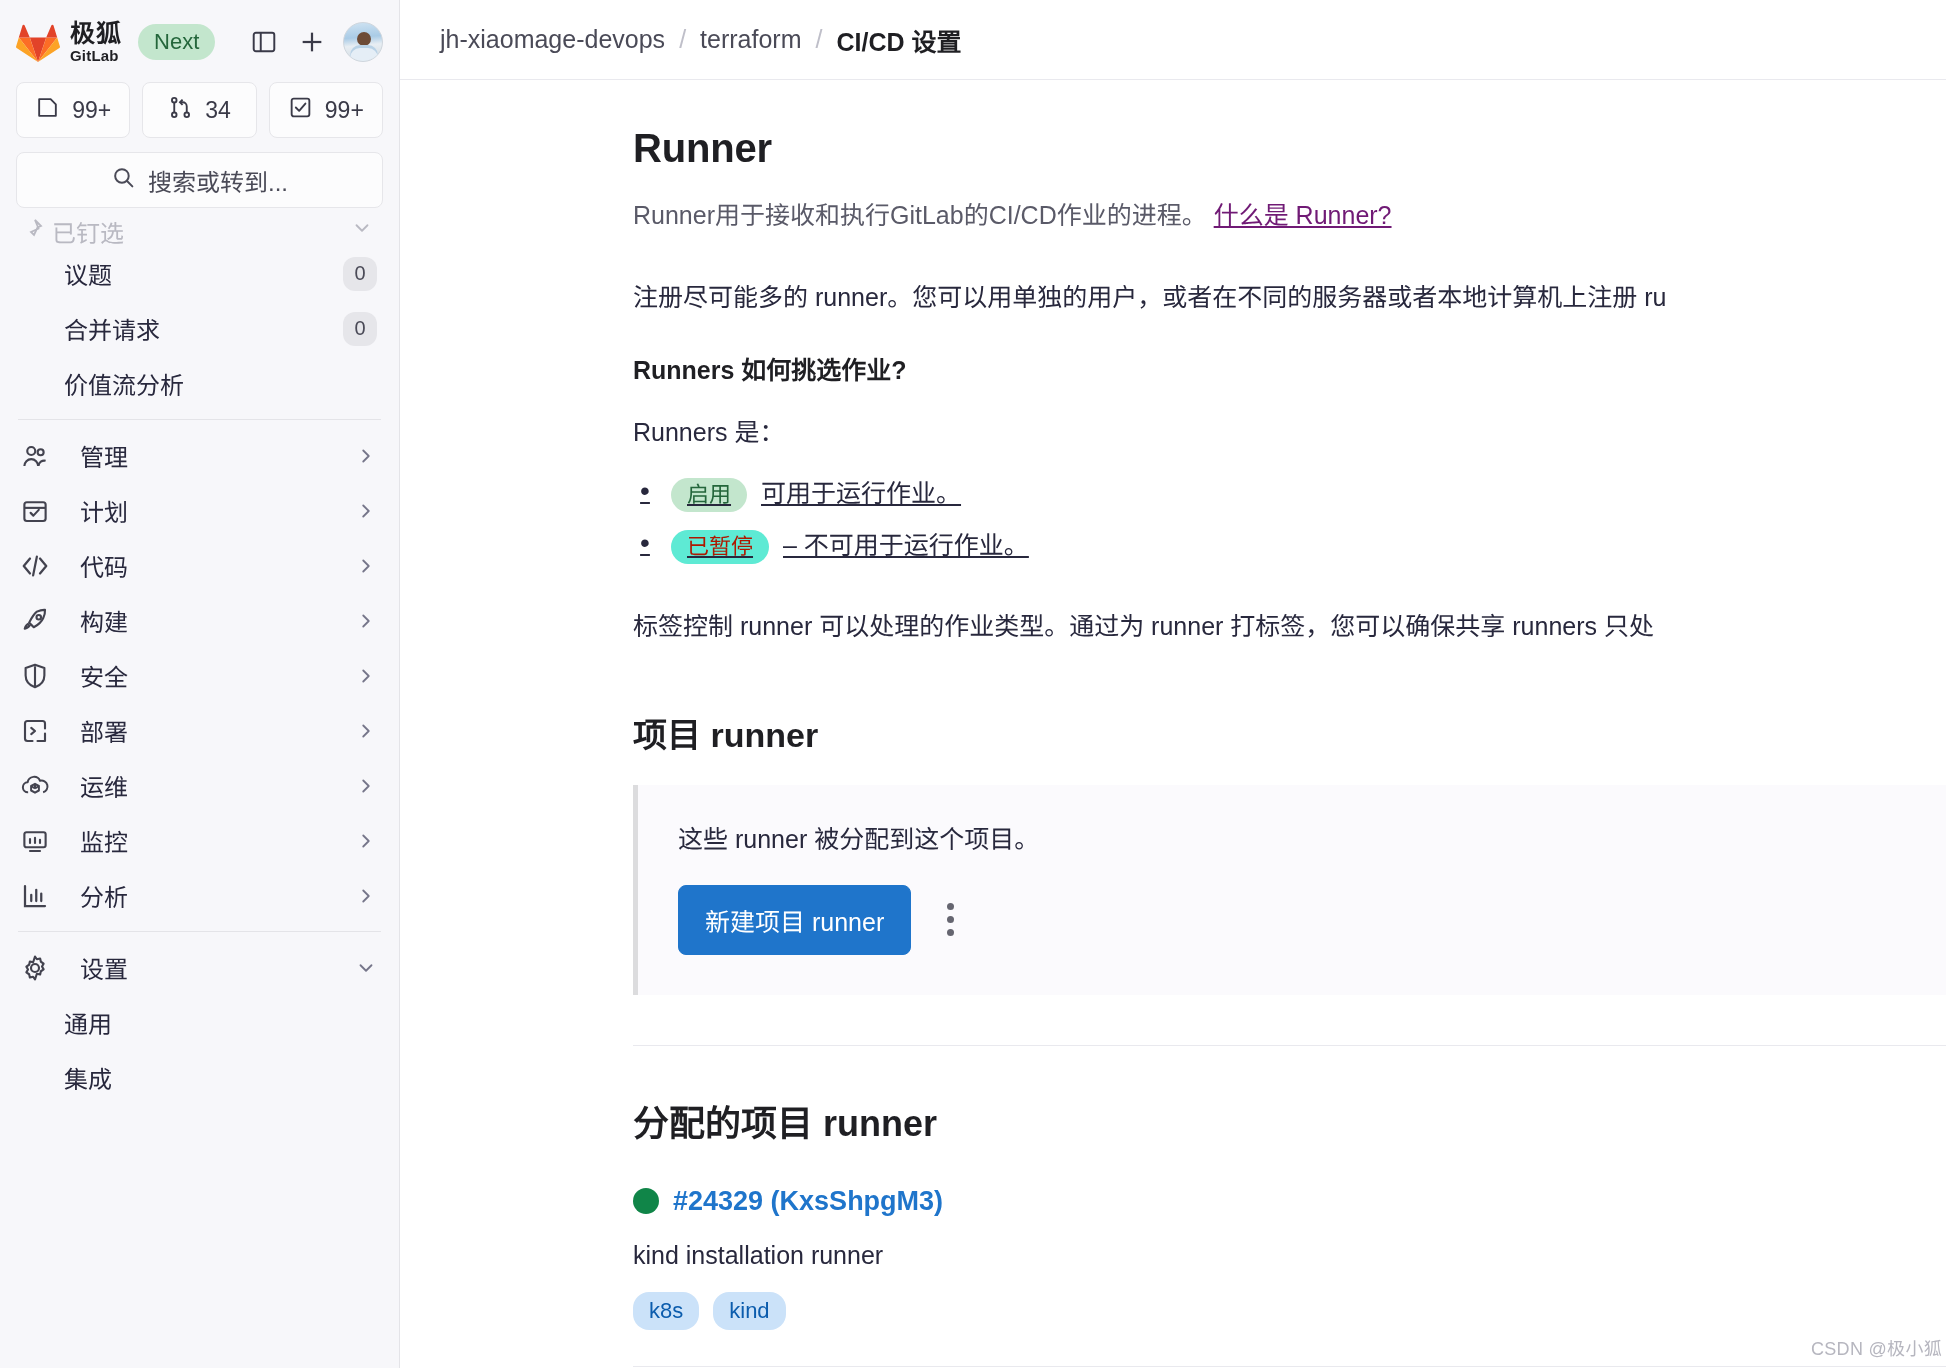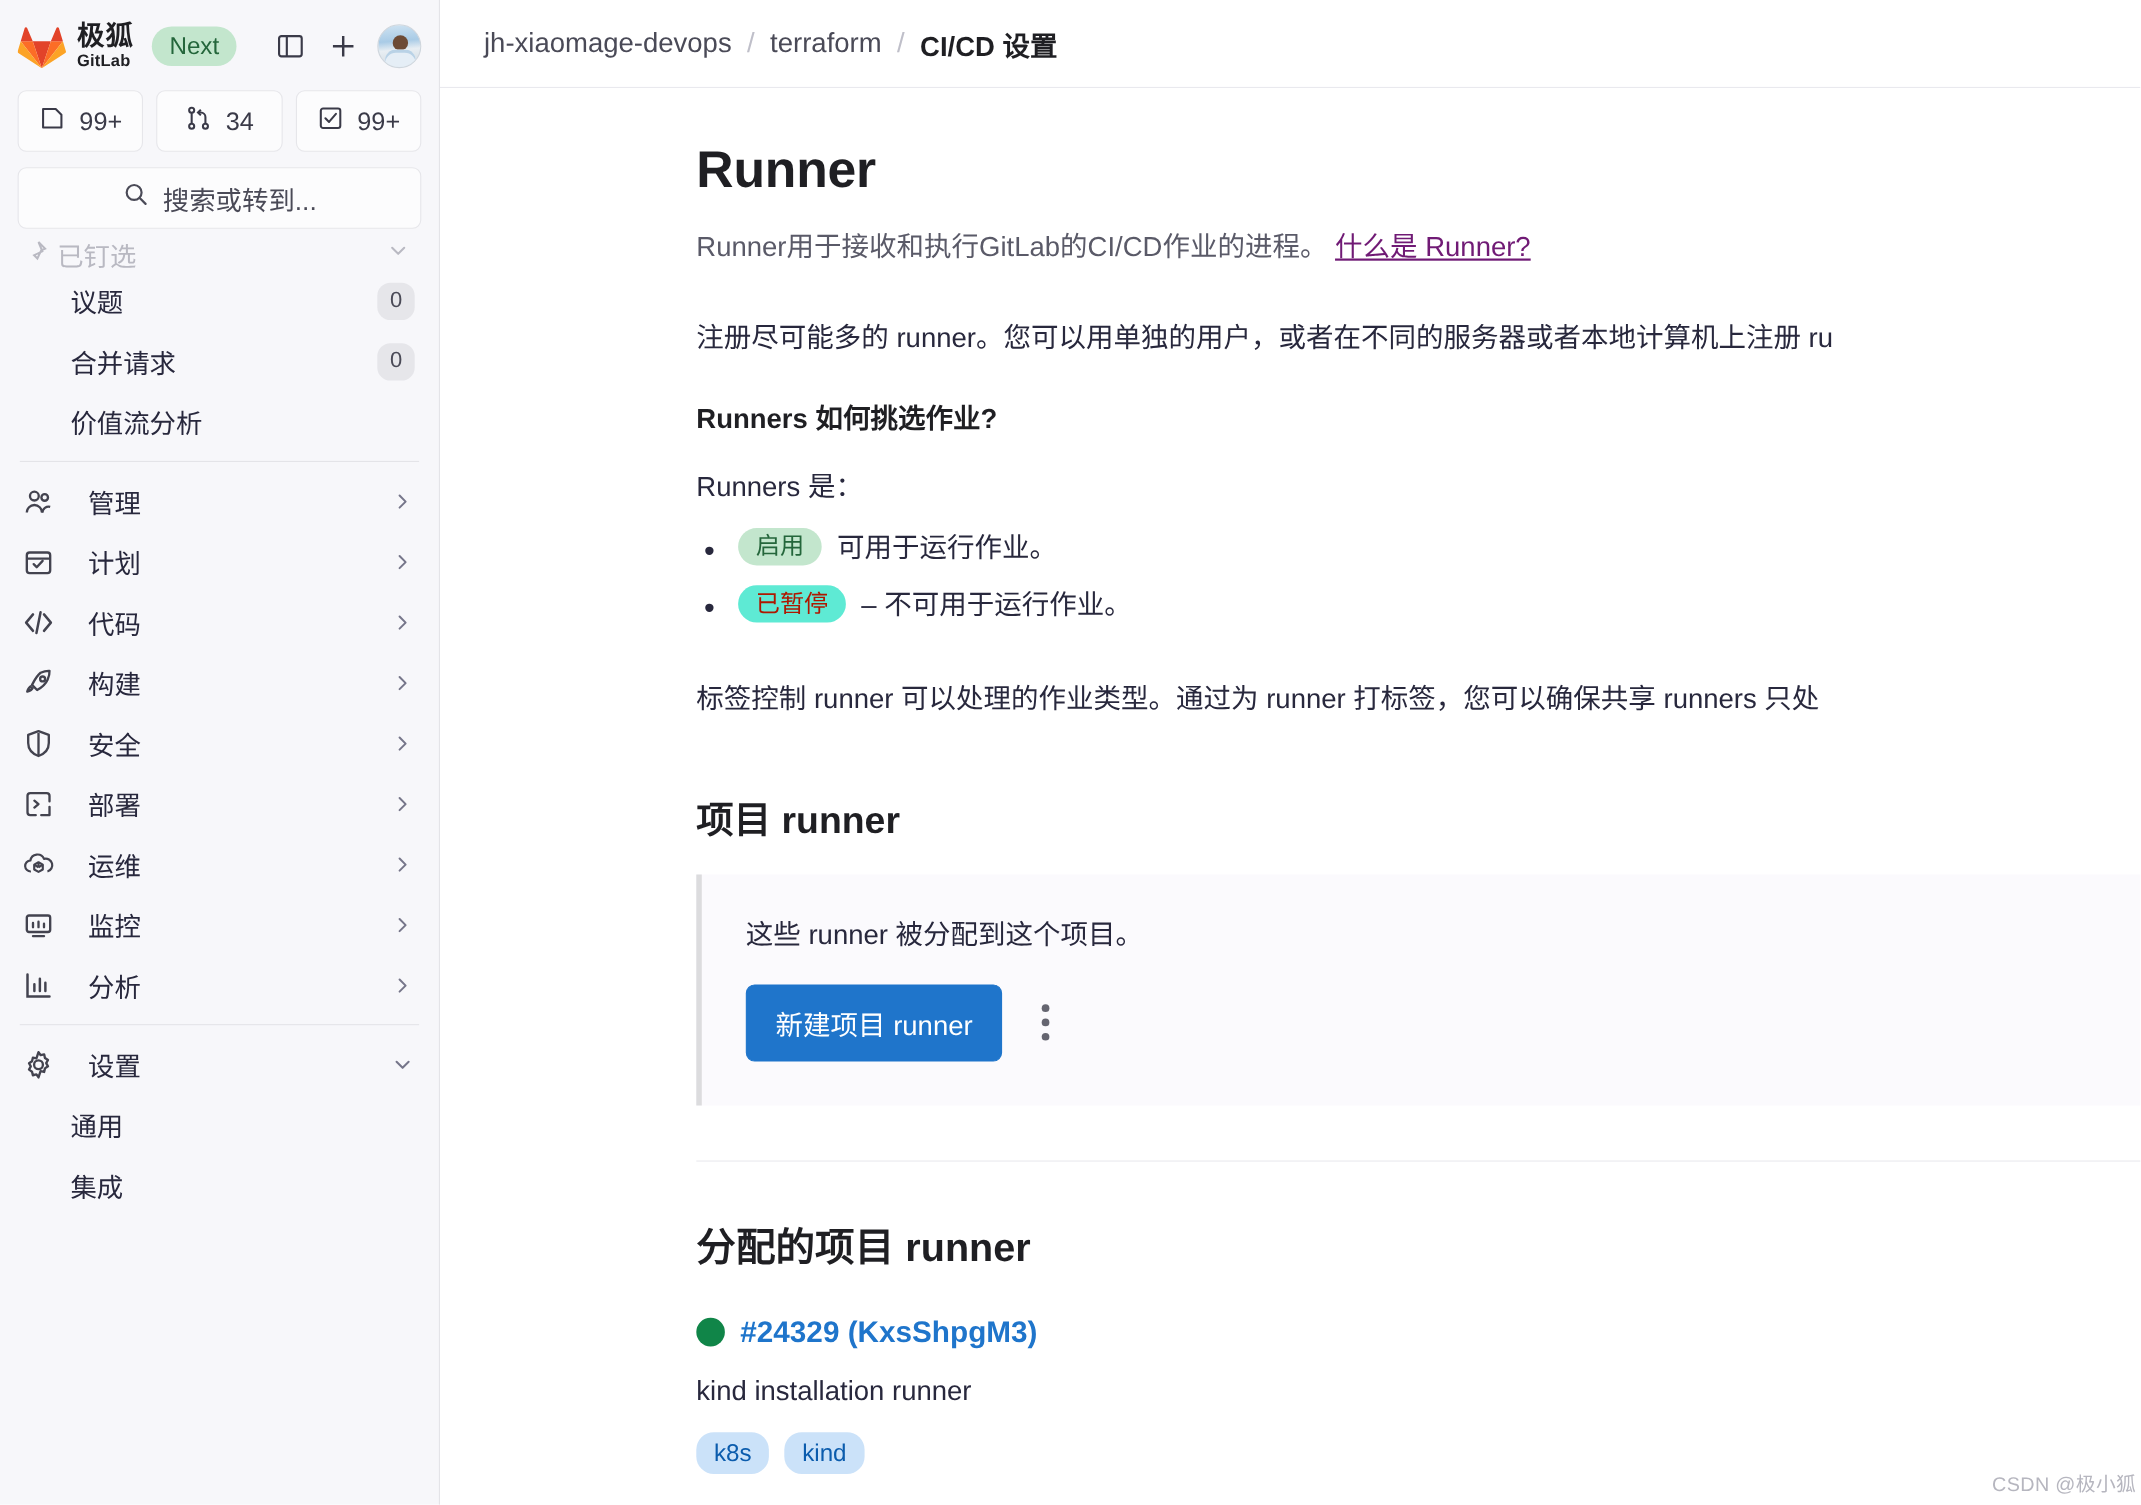--- a/index.html
+++ b/index.html
@@ -91,31 +91,31 @@
   .breadcrumb-bar {
     height: 80px; display: flex; align-items: center;
     padding: 0 40px; border-bottom: 1px solid #e9e9ee;
     font-size: 25px; gap: 14px;
   }
   .bc-link { color: #4a4a57; cursor: pointer; white-space: nowrap; }
   .bc-sep { color: #bfbfc9; }
   .bc-current { color: #1f1f23; font-weight: 700; white-space: nowrap; }
 
   .content { padding: 46px 0 0 233px; }
-  h2.sec-title { font-size: 47px; font-weight: 700; color: #1f1f23; letter-spacing: -.2px; }
+  h2.sec-title { font-size: 40px; font-weight: 700; color: #1f1f23; letter-spacing: -.2px; }
   .sec-desc { font-size: 25px; color: #5a5a68; margin-top: 26px; line-height: 1.5; white-space: nowrap; }
   .link-blue { color: #701a75; cursor: pointer; text-decoration: underline; }
   .para { font-size: 25px; color: #28283d; margin-top: 44px; line-height: 1.5; white-space: nowrap; }
   .para-bold { font-size: 25px; color: #1f1f23; font-weight: 700; margin-top: 34px; }
   .para-plain { font-size: 25px; color: #28283d; margin-top: 26px; }
 
   ul.rules { margin-top: 22px; list-style: none; }
   ul.rules li {
     font-size: 25px; color: #28283d; line-height: 1.5;
-    margin: 10px 0; display: flex; align-items: flex-start; gap: 14px;
+    margin: 10px 0; display: flex; align-items: flex-end; gap: 14px; text-decoration: underline;
   }
   ul.rules li::before {
     content: "•"; color: #28283d; font-size: 28px; width: 24px; text-align: center; flex: 0 0 24px;
   }
   .pill {
     border-radius: 18px; padding: 5px 16px; font-size: 22px; white-space: nowrap; line-height: 1.1;
   }
   .pill.green { background: #c3e6cd; color: #24663b; }
   .pill.red   { background: #5eead4; color: #ae1800; }
 

